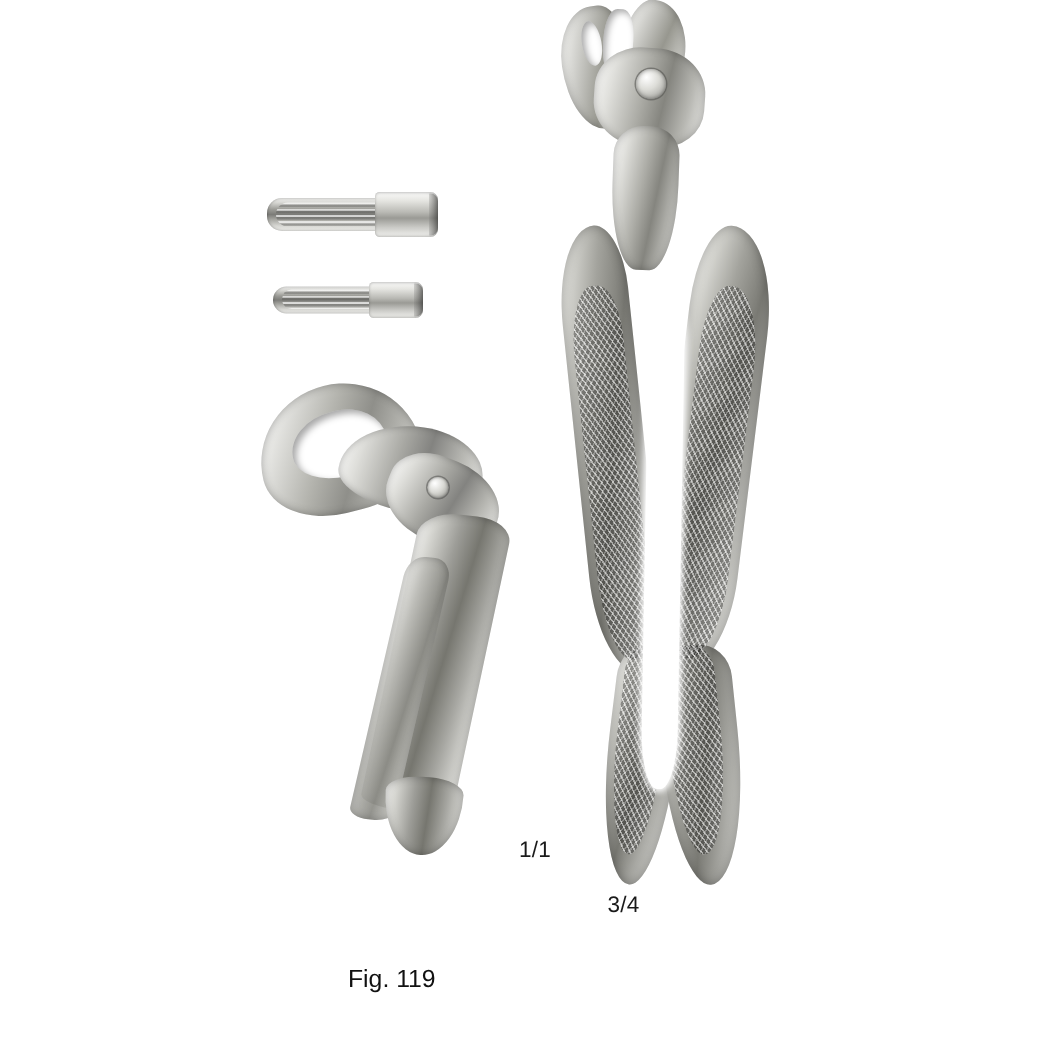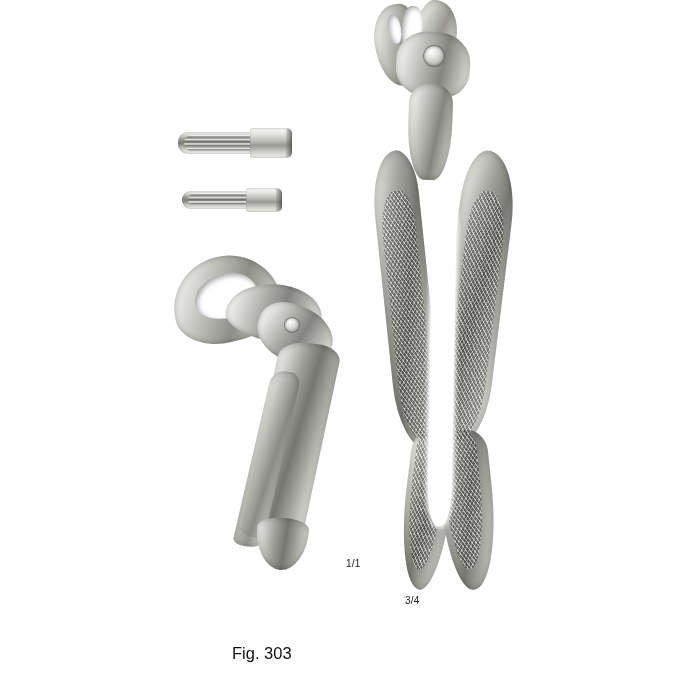--- a/index.html
+++ b/index.html
@@ -159,21 +159,21 @@
     background-image:
       repeating-linear-gradient(58deg, rgba(255,255,255,.55) 0 1px, rgba(0,0,0,.25) 1px 3.2px),
       repeating-linear-gradient(-58deg, rgba(255,255,255,.45) 0 1px, rgba(0,0,0,.22) 1px 3.2px);
     opacity: .75;
   }
 
   
   .label {
     position: absolute;
     color: #1a1a1a;
-    font-size: 10px;
+    font-size: 15px;
     letter-spacing: .2px;
   }
   #caption {
     position: absolute;
     left: 232px;
     top: 598px;
     color: #111;
     font-size: 16.5px;
     line-height: 22px;
     white-space: pre;
@@ -277,20 +277,20 @@
 
     <div style="position:absolute; left:40px; top:196px; width:24px; height:330px;
                 background:#ffffff;
                 border-radius:50% 50% 45% 45% / 10% 10% 12% 12%;
                 transform: rotate(1deg); box-shadow:0 0 4px 2px #ffffff;"></div>
 
     <div class="label" style="left:15px; top:595px;text-align:right;">3/4</div>
   </div>
 
   <div id="caption">
-    <div>Fig. 303</div>
+    <div>Fig. 119</div>
     
     
     
     
   </div>
 
 </div>
 
 </body></html>

